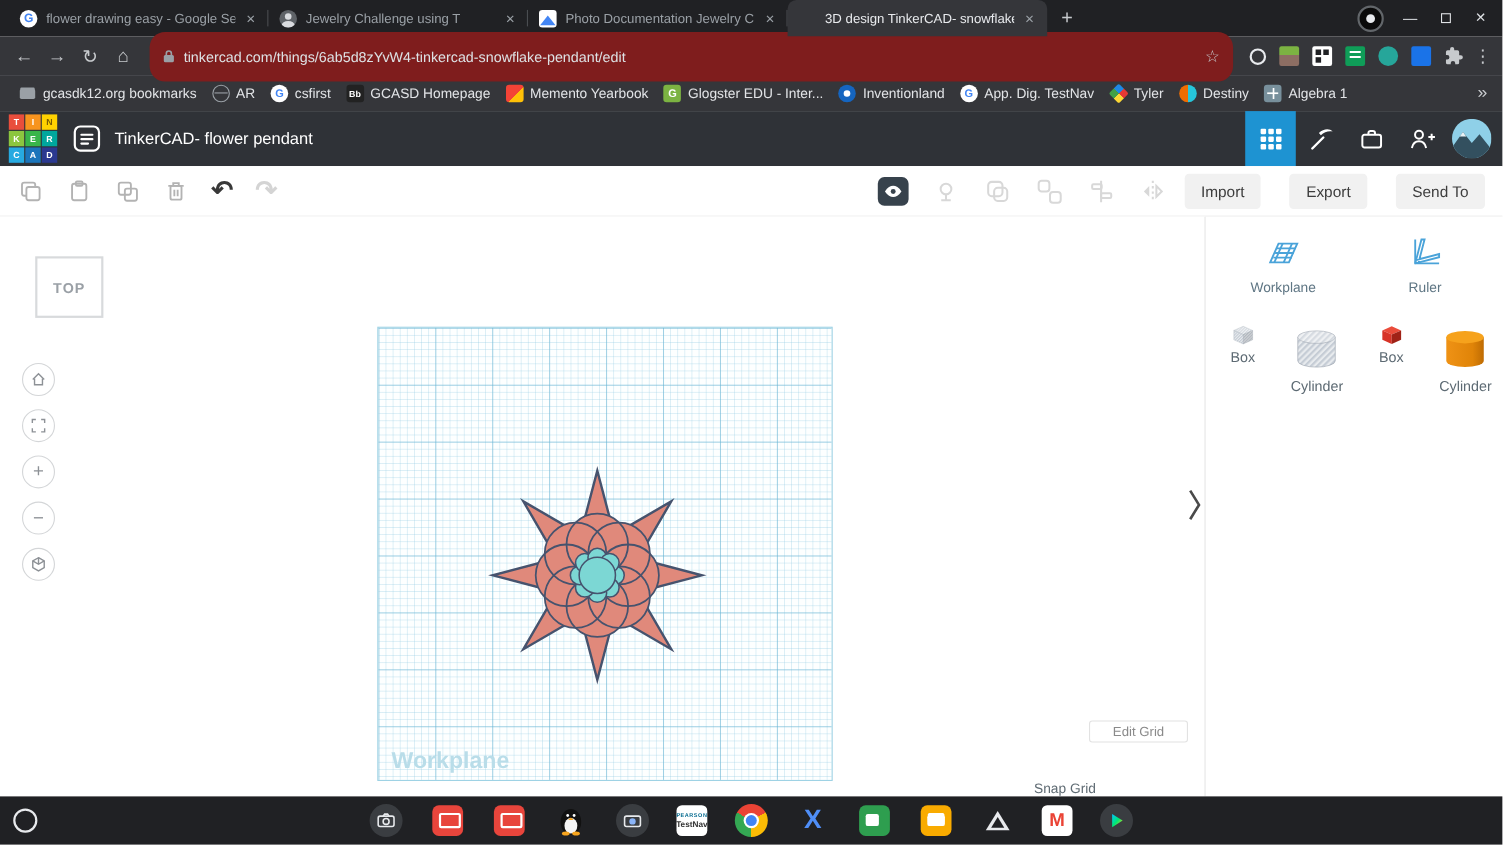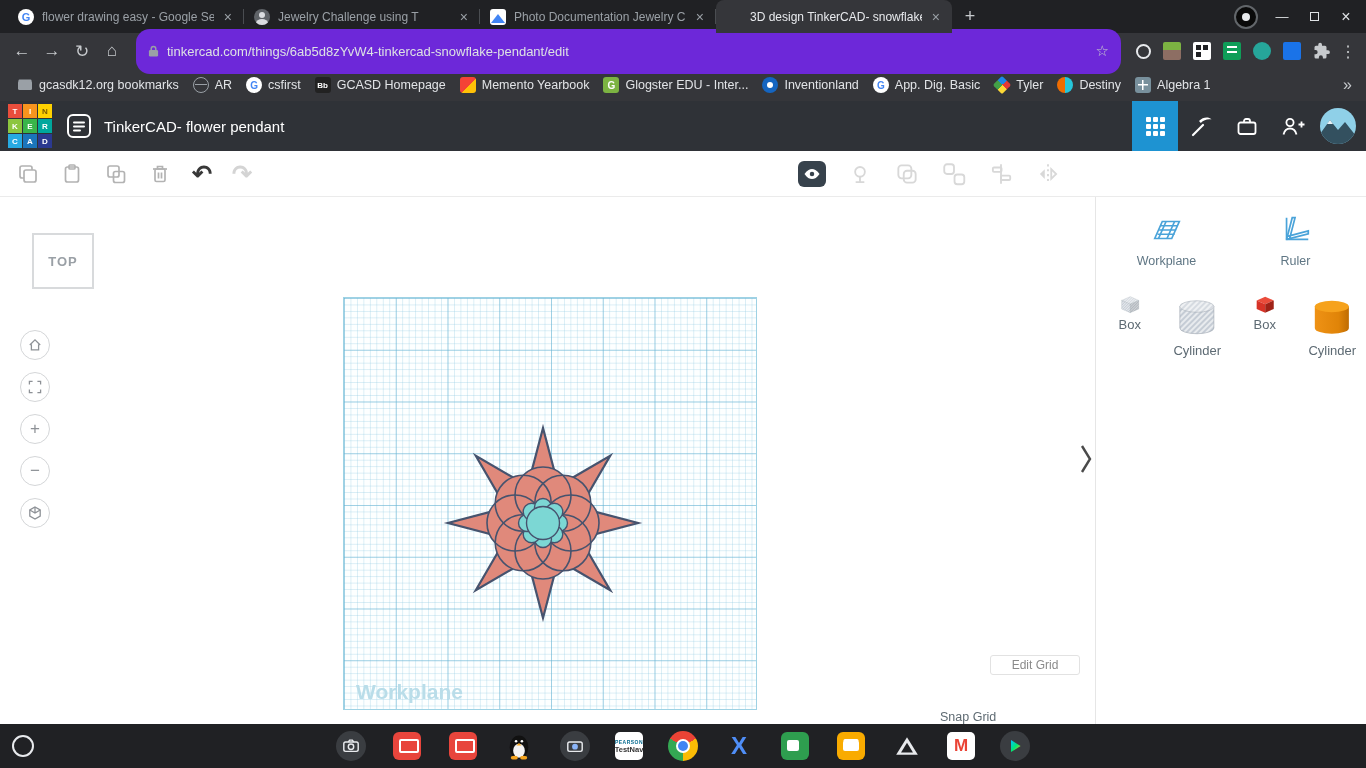--- a/index.html
+++ b/index.html
@@ -30,21 +30,21 @@
   .tab-right { margin-left:auto; display:flex; align-items:center; gap:16px; padding-right:12px; height:33px; }
   .media-btn { width:24px; height:24px; border-radius:50%; background:#0a0a0a; border:2px solid #62666a; position:relative; }
   .media-btn::after { content:''; position:absolute; left:6px; top:6px; width:8px; height:8px; border-radius:50%; background:#e8eaed; }
   .winbtn { color:#dfe2e5; font-size:13px; display:flex; align-items:center; justify-content:center; width:16px; }
   .winbtn .boxg { width:9px; height:9px; border:1.5px solid #dfe2e5; display:block; }
   .winbtn.close { font-size:16px; }
 
   
   .navbar { height:36px; background:#35363a; display:flex; align-items:center; padding:0 8px; gap:2px; }
   .nav-ic { width:28px; height:28px; display:flex; align-items:center; justify-content:center; color:#c7cacd; font-size:17px; }
-  .addr { flex:1; height:45px; background:#6d28d9; border-radius:14px; display:flex; align-items:center; padding:0 12px; gap:8px; margin:0 8px; min-width:0; }
+  .addr { flex:1; height:45px; background:#7f1d1d; border-radius:14px; display:flex; align-items:center; padding:0 12px; gap:8px; margin:0 8px; min-width:0; }
   .addr .url { flex:1; color:#dde1e4; font-size:13px; white-space:nowrap; overflow:hidden; }
   .addr .star { color:#c7cacd; font-size:15px; }
   .ext { width:18px; height:18px; margin:0 5px; flex:none; }
   .ext-ring { width:15px; height:15px; border:2.5px solid #e8eaed; border-radius:50%; margin-top:1px; }
   .ext-mc { border-radius:2px; background:linear-gradient(#7cb342 0 45%, #8d6e63 45%); }
   .ext-qr { border-radius:2px; background:#fff; position:relative; }
   .ext-qr::after { content:''; position:absolute; inset:3px; background:
       linear-gradient(#202124 0 0) 0 0/5px 5px no-repeat,
       linear-gradient(#202124 0 0) 100% 0/5px 5px no-repeat,
       linear-gradient(#202124 0 0) 0 100%/5px 5px no-repeat; }
@@ -270,21 +270,21 @@
     <div class="bm">
         <span class="bm-ic ic-glog">G</span>
         <span>Glogster EDU - Inter...</span>
       </div>
     <div class="bm">
         <span class="bm-ic ic-inv"></span>
         <span>Inventionland</span>
       </div>
     <div class="bm">
         <span class="bm-ic ic-gletter">G</span>
-        <span>App. Dig. Basic</span>
+        <span>App. Dig. TestNav</span>
       </div>
     <div class="bm">
         <span class="bm-ic ic-sparkle"></span>
         <span>Tyler</span>
       </div>
     <div class="bm">
         <span class="bm-ic ic-destiny"></span>
         <span>Destiny</span>
       </div>
     <div class="bm">
@@ -399,20 +399,25 @@
       <svg class="lt" viewBox="0 0 24 24" width="26" height="26">
           <path d="M12 3v18"></path>
           <rect x="4.5" y="6" width="8" height="4" rx="1"></rect>
           <rect x="12" y="13.5" width="8.5" height="4" rx="1"></rect>
         </svg>
       <svg class="lt" viewBox="0 0 24 24" width="26" height="26">
           <path d="M12 3v18" stroke-dasharray="2 2.5"></path>
           <path d="M9 7.5 4.5 12 9 16.5z" fill="#d8d8d8" stroke="none"></path>
           <path d="M15 7.5 19.5 12 15 16.5z"></path>
         </svg>
+    </div>
+    <div class="tb-right">
+      <button class="tb-btn">Import</button>
+      <button class="tb-btn">Export</button>
+      <button class="tb-btn">Send To</button>
     </div>
   </div>
 
   <div class="main">
     <div class="canvas-area">
 
       <div class="viewcube">TOP</div>
 
       <div class="vc-ctrls">
         <span class="ctrl">

